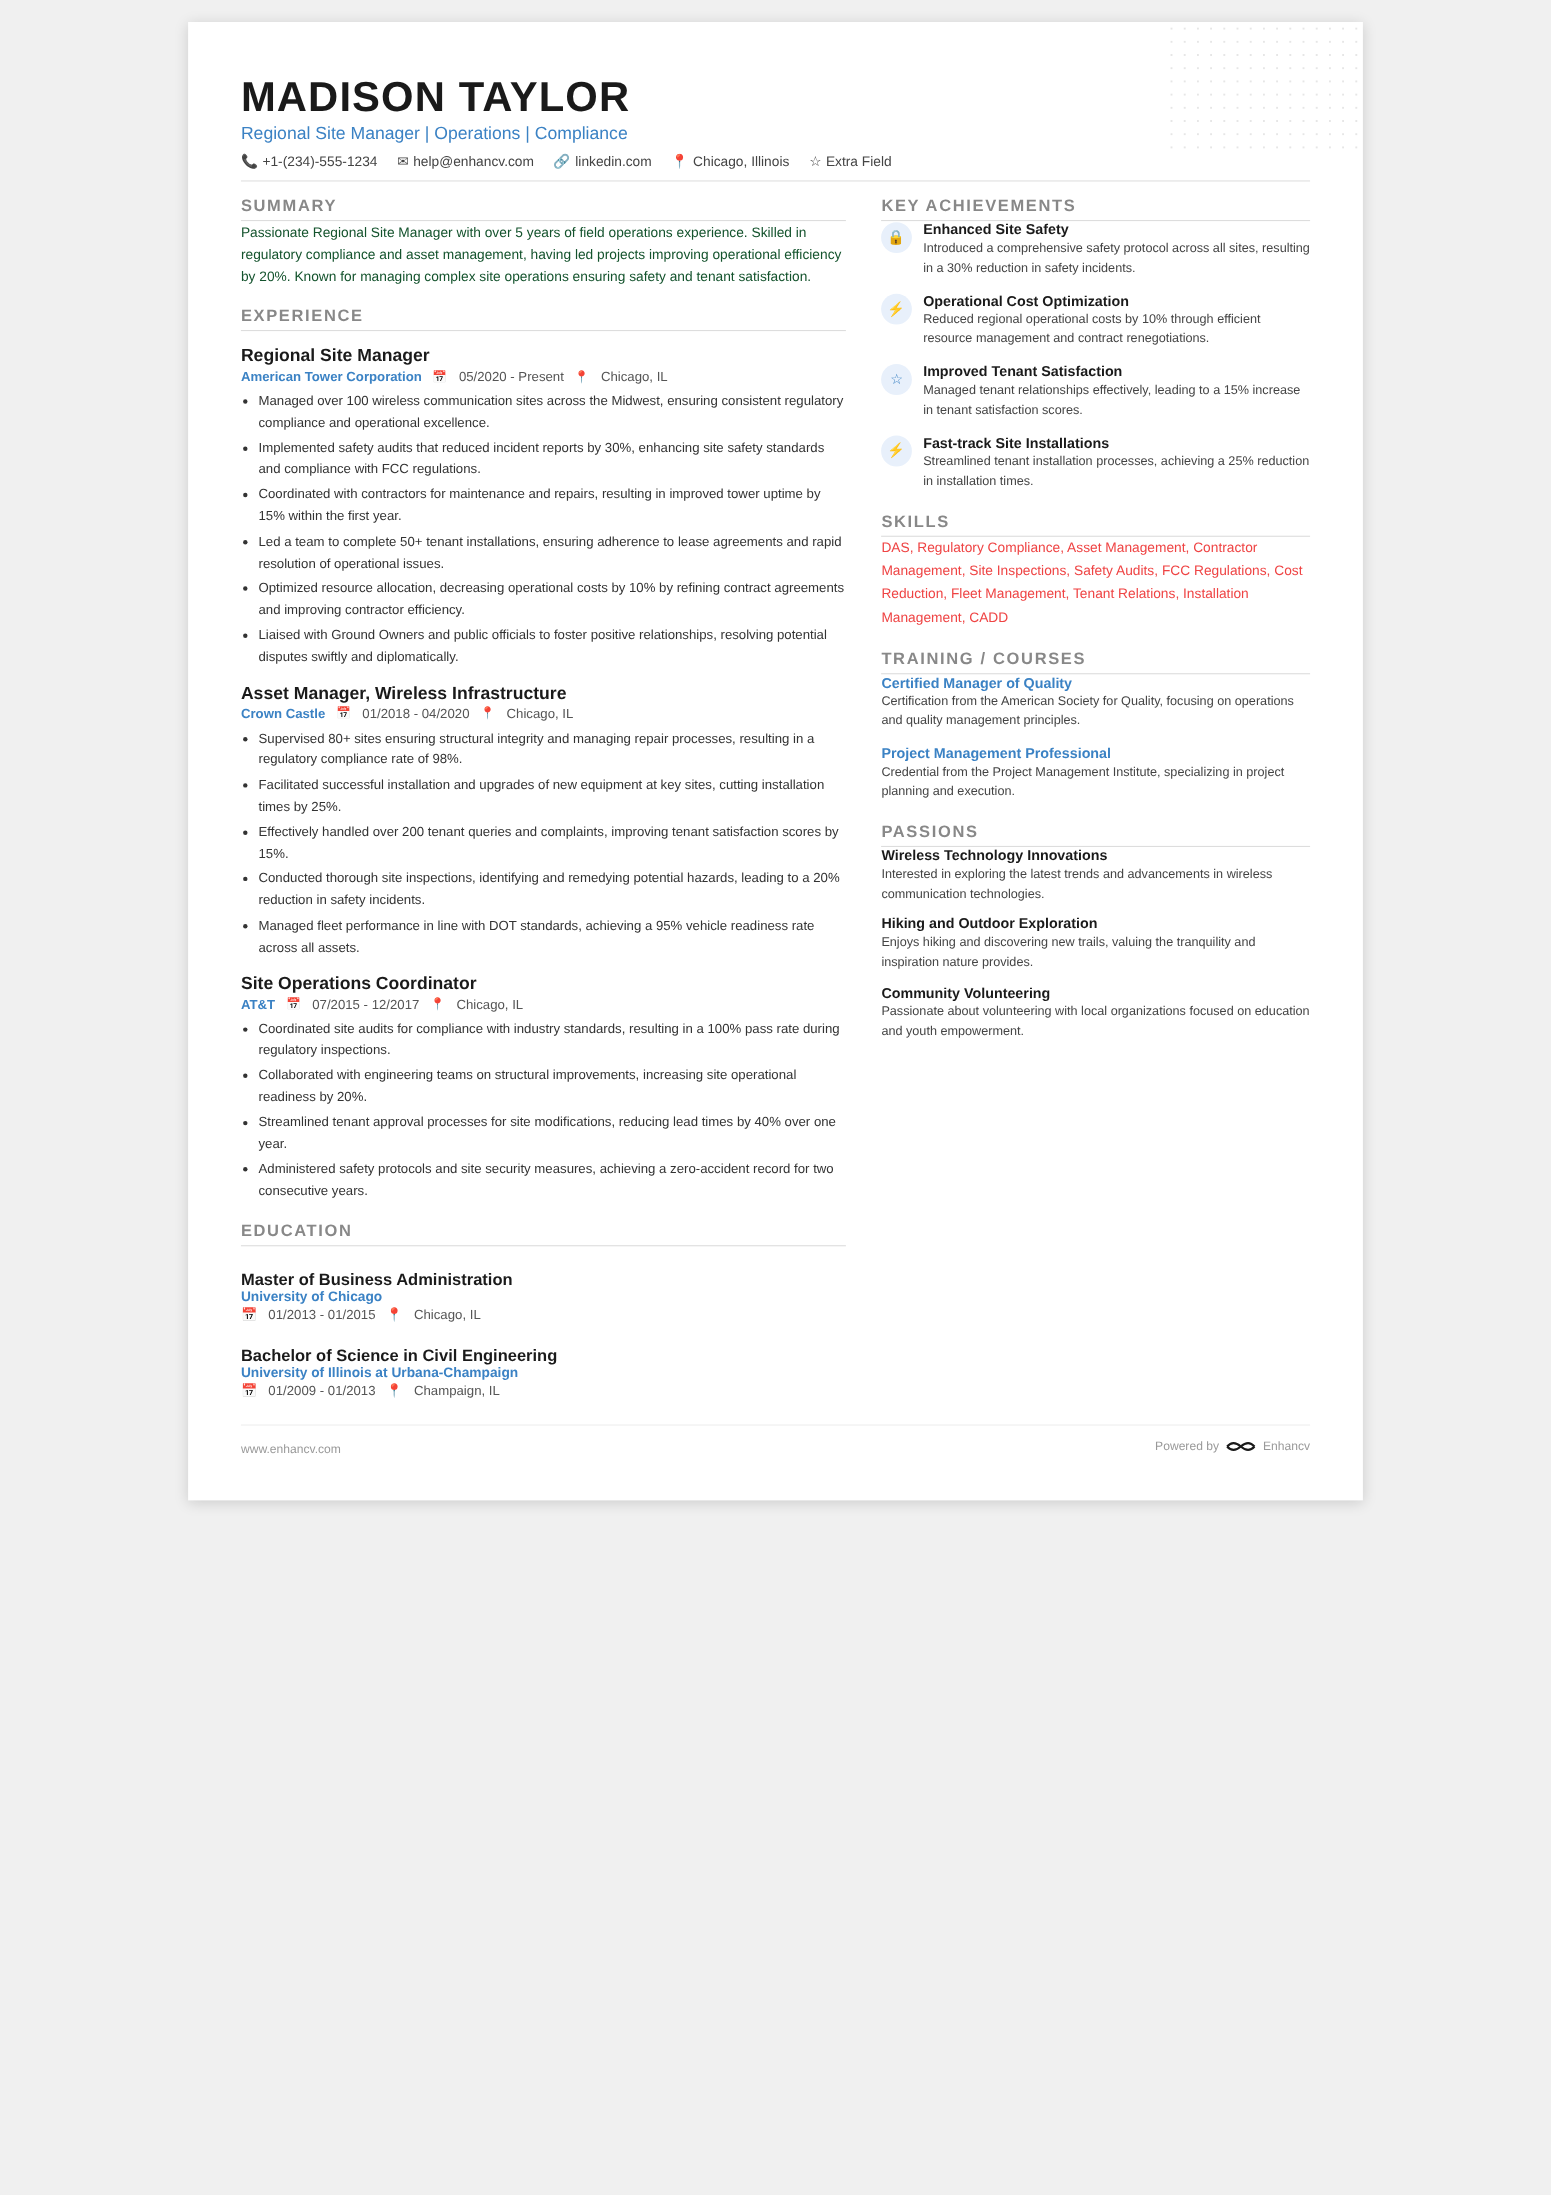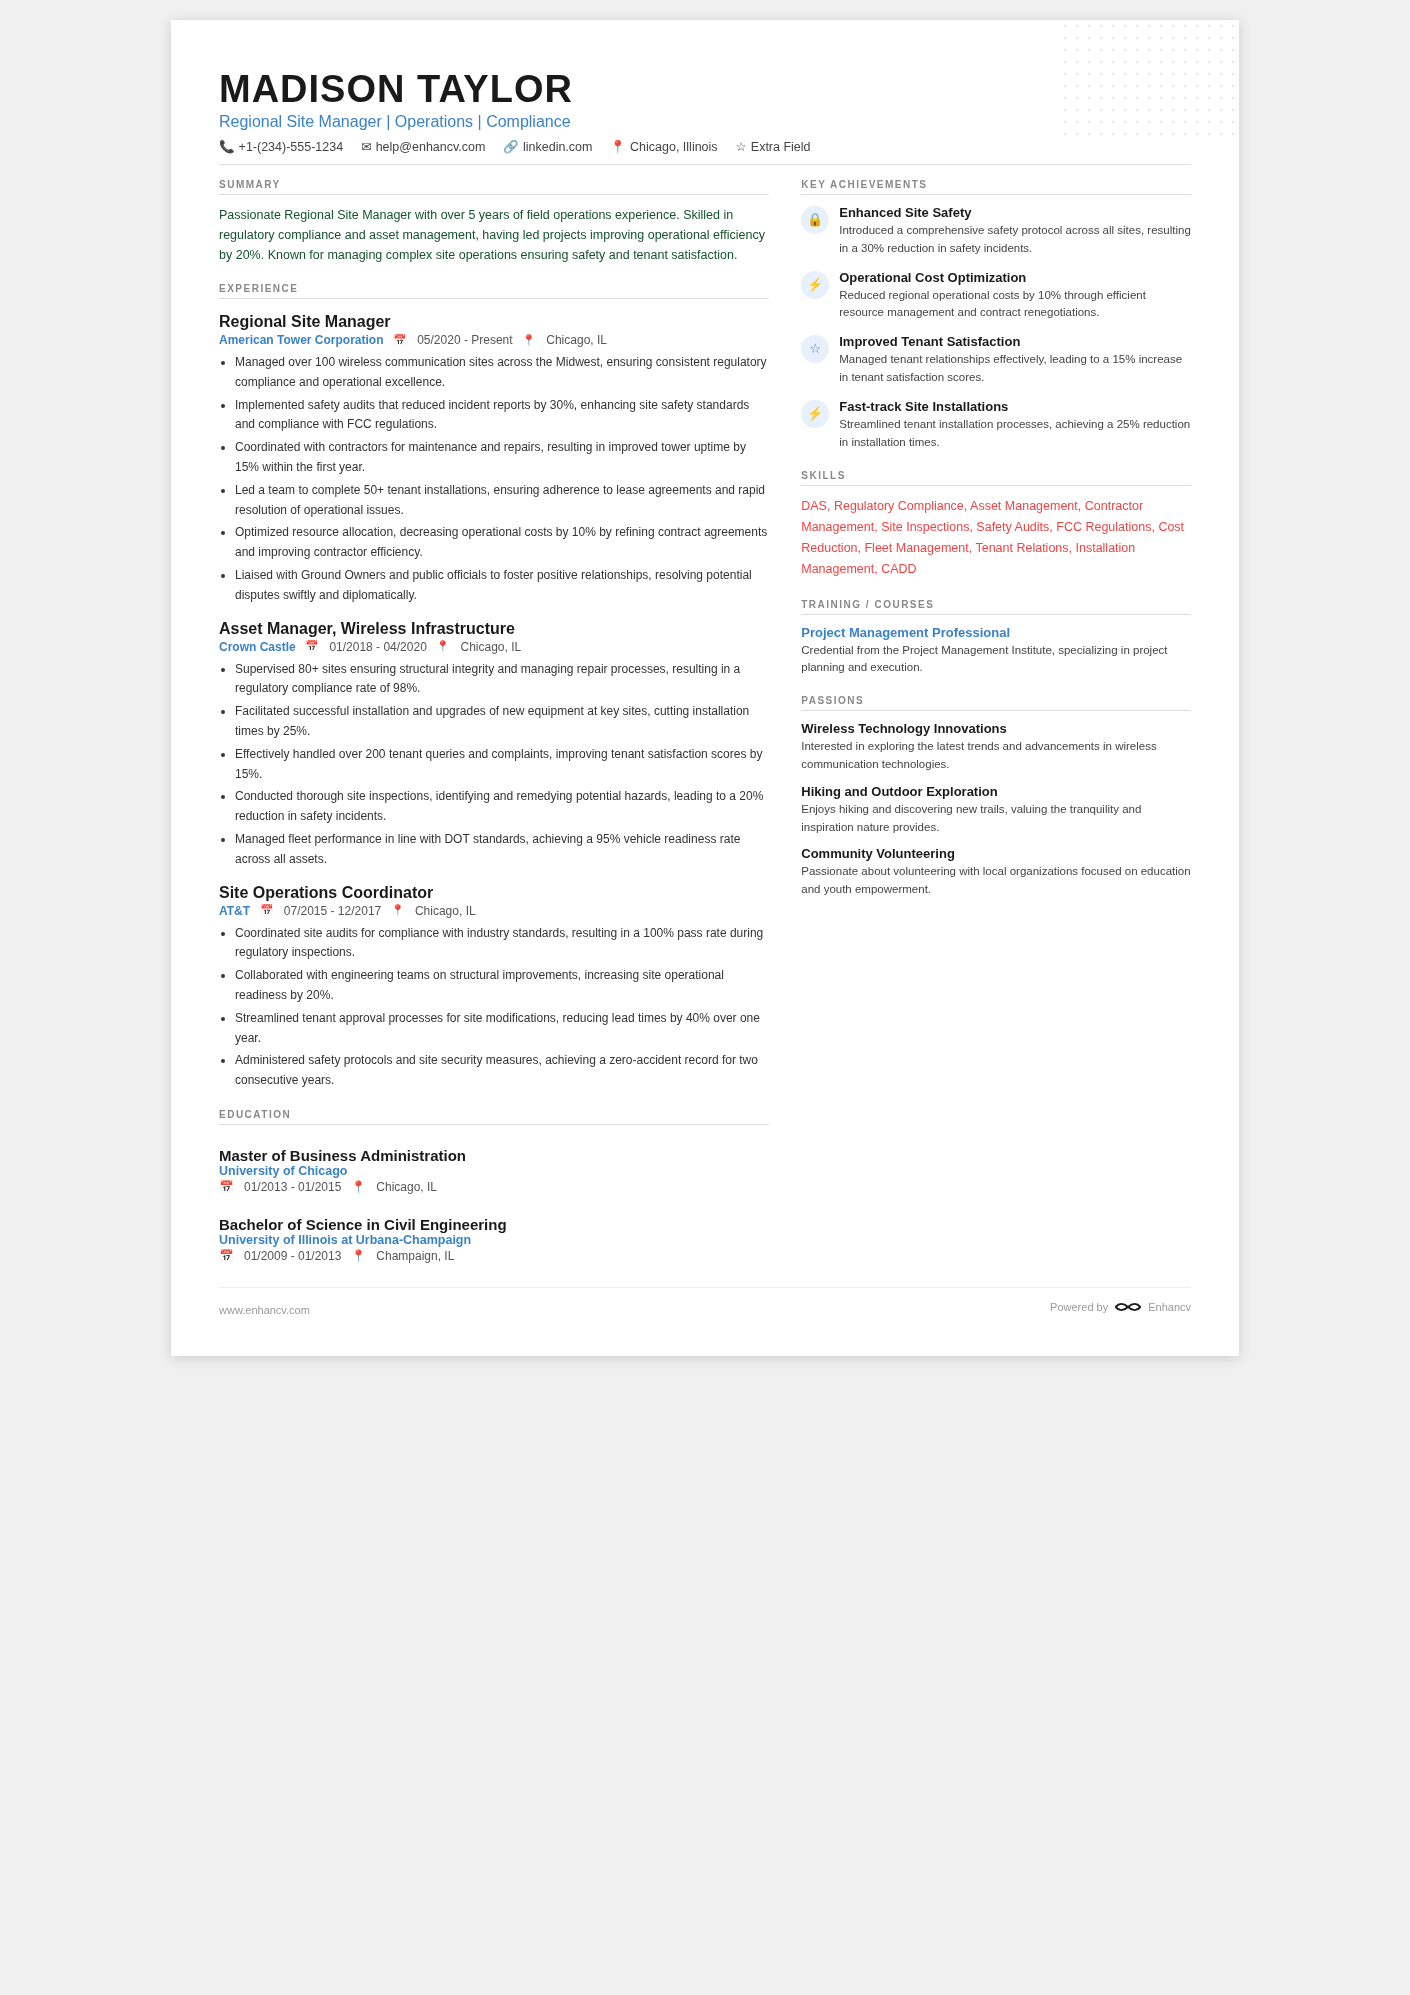--- a/index.html
+++ b/index.html
@@ -60,28 +60,27 @@
     .two-col {
       display: flex;
       gap: 32px;
       margin-top: 14px;
     }
     .col-left { flex: 1.2; }
     .col-right { flex: 0.85; }
 
     
     .section-label {
-      font-size: 10px;
+      font-size: 15px;
       font-family: Arial, sans-serif;
       color: #888;
       letter-spacing: 1.5px;
       text-transform: uppercase;
       border-bottom: 1px solid #ddd;
       padding-bottom: 4px;
-      margin-bottom: 10px;
       margin-top: 18px;
       font-weight: 600;
     }
     .section-label:first-child { margin-top: 0; }
 
     
     .summary-text {
       font-size: 12.5px;
       color: #14532d;
       line-height: 1.6;
@@ -381,20 +380,24 @@
           <div class="achievement-title">Fast-track Site Installations</div>
           <div class="achievement-desc">Streamlined tenant installation processes, achieving a 25% reduction in installation times.</div>
         </div>
       </div>
 
       <div class="section-label">SKILLS</div>
       <p class="skills-text">DAS, Regulatory Compliance, Asset Management, Contractor Management, Site Inspections, Safety Audits, FCC Regulations, Cost Reduction, Fleet Management, Tenant Relations, Installation Management, CADD</p>
 
       <div class="section-label">TRAINING / COURSES</div>
 
+      <div class="training-item">
+        <div class="training-title">Certified Manager of Quality</div>
+        <div class="training-desc">Certification from the American Society for Quality, focusing on operations and quality management principles.</div>
+      </div>
 
       <div class="training-item">
         <div class="training-title">Project Management Professional</div>
         <div class="training-desc">Credential from the Project Management Institute, specializing in project planning and execution.</div>
       </div>
 
       <div class="section-label">PASSIONS</div>
 
       <div class="passion-item">
         <div class="passion-title">Wireless Technology Innovations</div>

